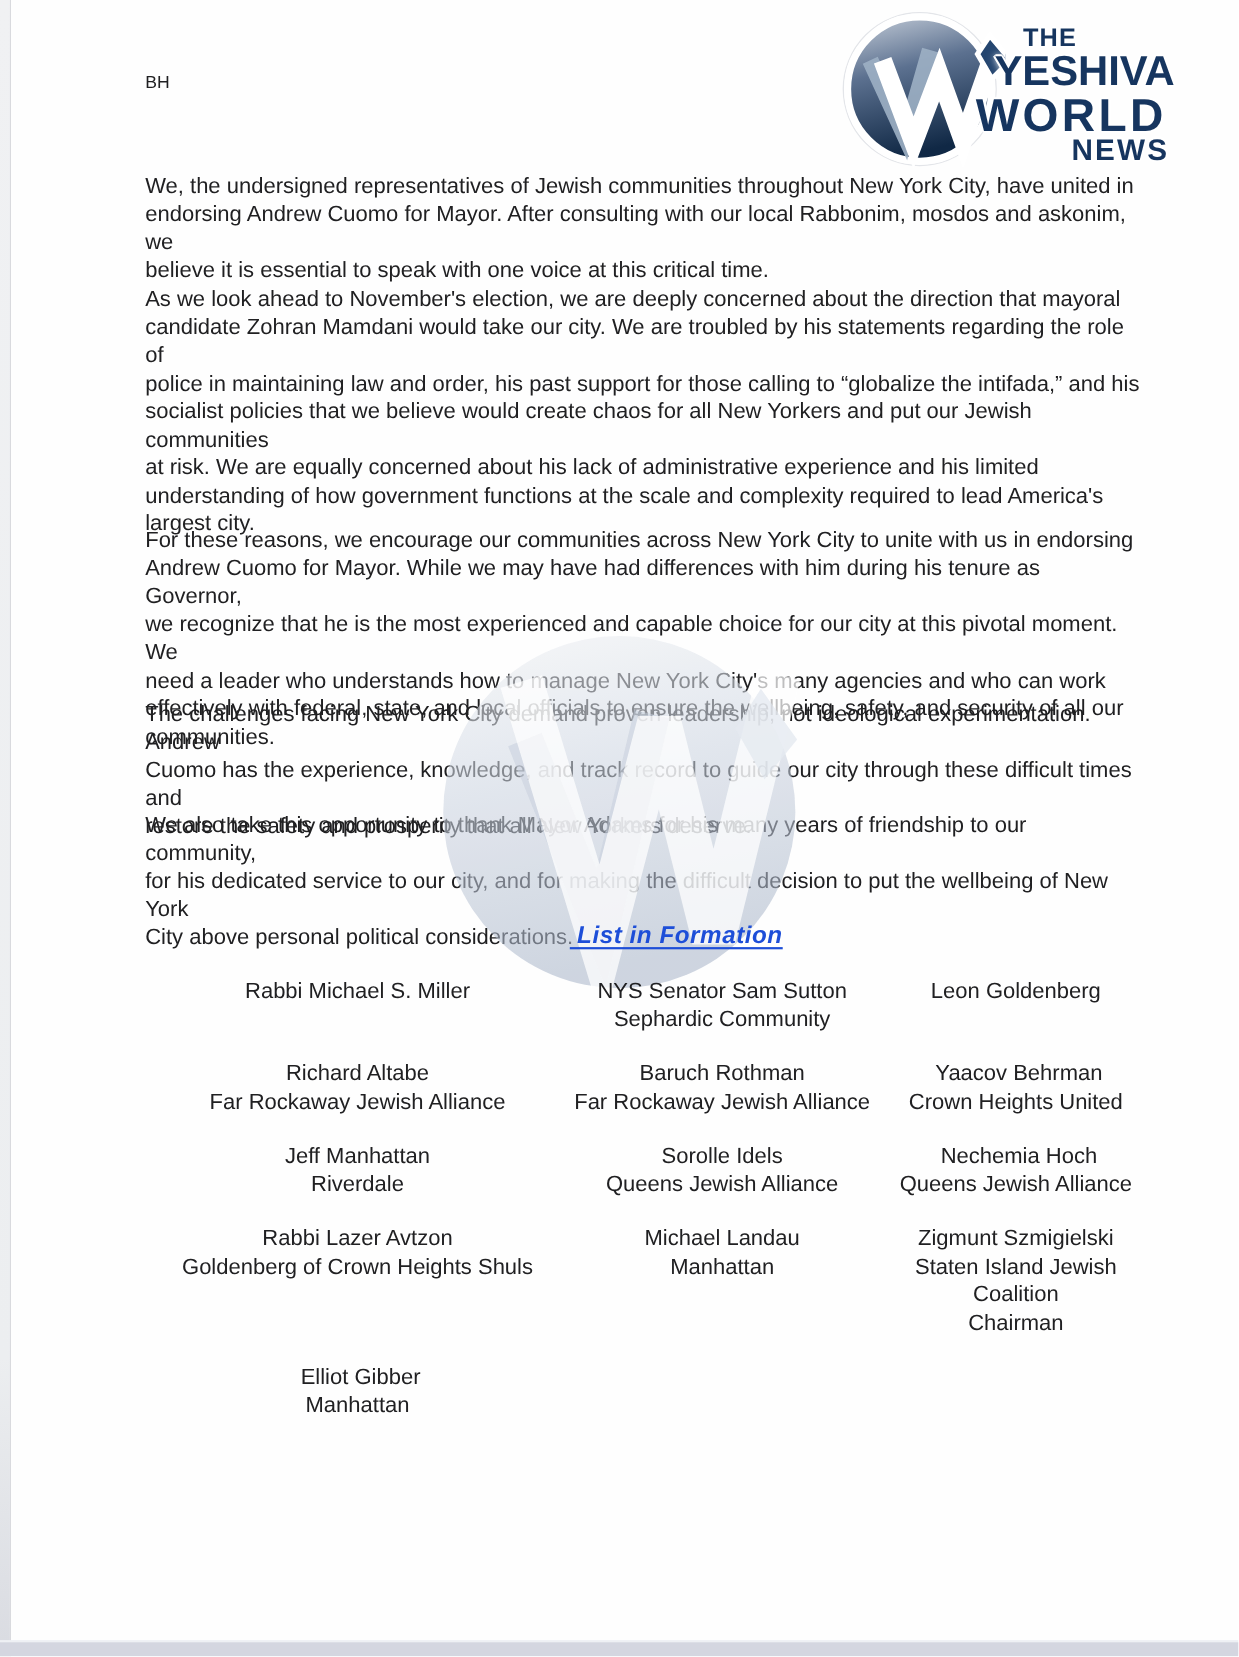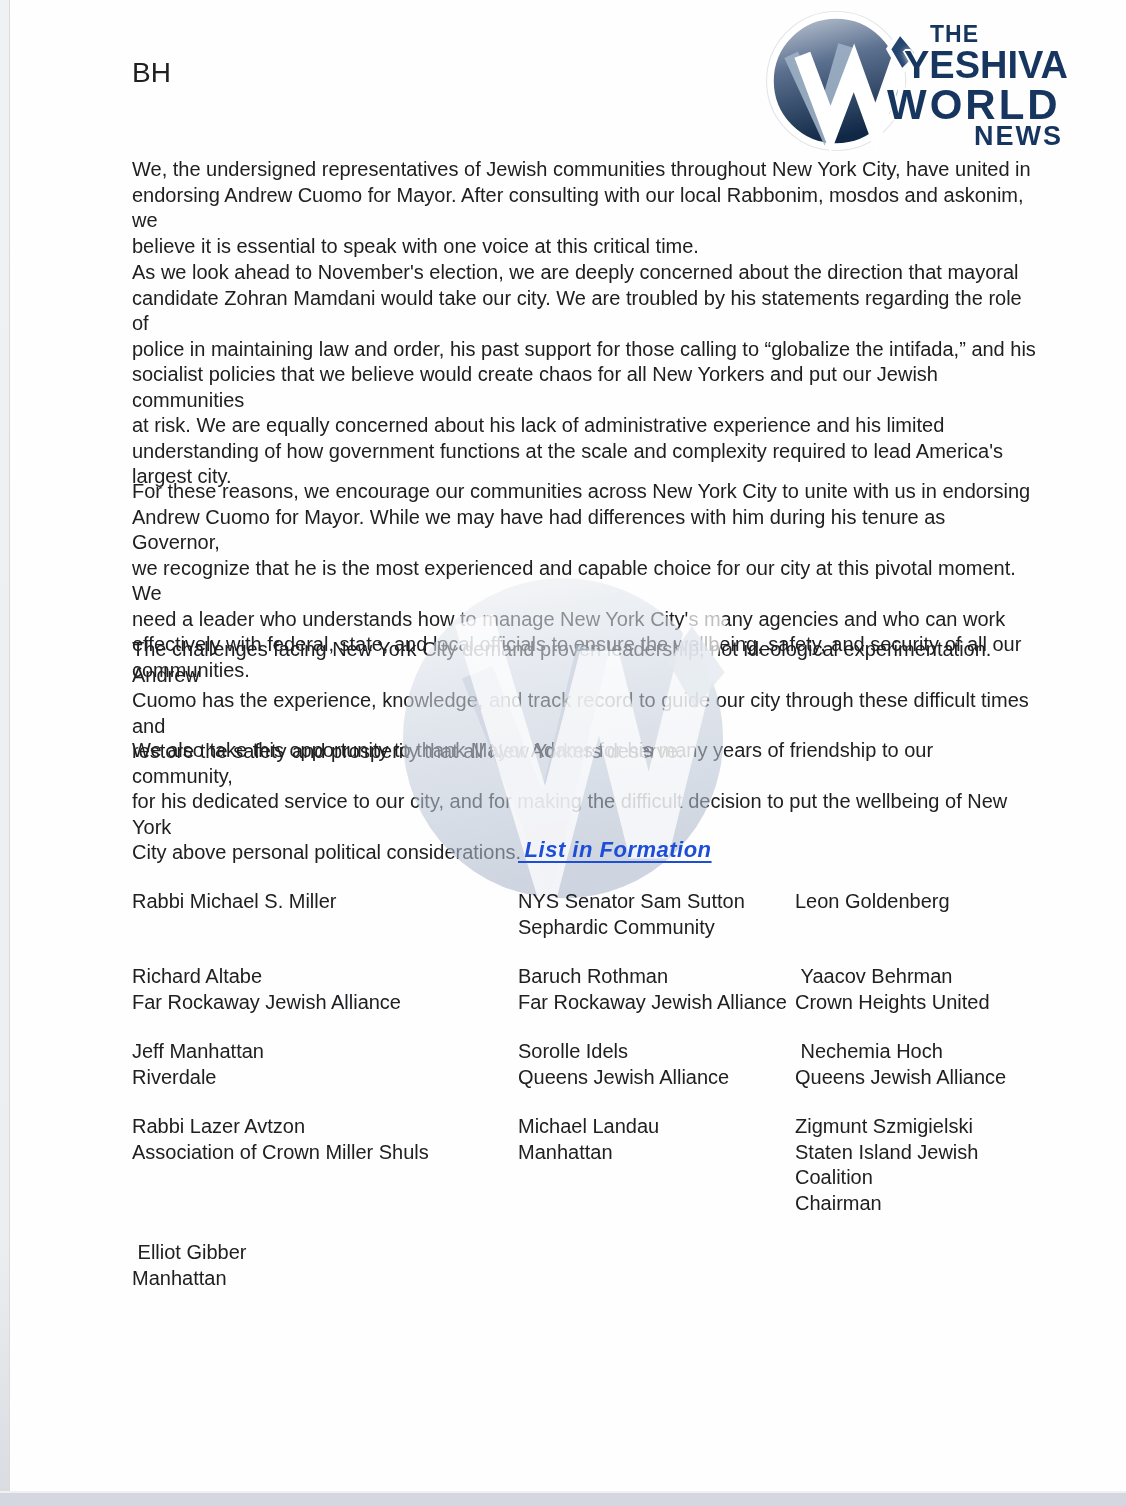--- a/index.html
+++ b/index.html
@@ -9,34 +9,34 @@
   }
   .edge-left{
     position:absolute;left:0;top:0;width:9px;height:100%;
     background:linear-gradient(#f0f1f3,#eceef0 82%,#d9dbe1);
     border-right:1px solid #d9dade;z-index:6;
   }
   .footer-bar{
     position:absolute;left:0;bottom:0;width:100%;height:13px;background:#d4d6e0;
     box-shadow:0 -2px 0 #eef0f4;z-index:6;
   }
-  .bh{position:absolute;left:132px;top:57px;font-size:28px;z-index:2;}
+  .bh{position:absolute;left:132px;top:67px;font-size:16px;z-index:2;}
   .para{
     position:absolute;left:132px;width:905px;white-space:pre-line;
     font-size:20px;line-height:25.5px;z-index:1;
   }
   .p1{top:157px}.p2{top:260px}.p3{top:479px}.p4{top:637px}.p5{top:738px}
   .heading{
     position:absolute;left:518px;top:837px;font-size:22px;font-weight:700;
     font-style:italic;color:#1d4ed8;z-index:4;letter-spacing:.5px;
   }
   .heading span{text-decoration:underline;text-decoration-thickness:2px;text-underline-offset:4px;}
   .siglist{
     position:absolute;left:132px;top:889px;width:920px;display:grid;
-    grid-template-columns:386px 277px 1fr;row-gap:24px;z-index:4;
+    grid-template-columns:386px 277px 1fr;row-gap:24px;z-index:4;text-align:center;
   }
   .cell{white-space:pre-line;font-size:20px;line-height:25.5px;}
   
   .logo{position:absolute;left:762px;top:6px;width:305px;height:150px;z-index:5;}
   .logo svg{position:absolute;left:0;top:0;}
   .lg{
     position:absolute;color:#16355f;font-weight:700;line-height:1;
     text-shadow:-1px -1px 0 #fff,1px -1px 0 #fff,-1px 1px 0 #fff,1px 1px 0 #fff,
       -2px 0 0 #fff,2px 0 0 #fff,0 -2px 0 #fff,0 2px 0 #fff,0 0 6px #fff,0 0 10px #fff;
     white-space:nowrap;
@@ -133,21 +133,21 @@
 Crown Heights United</div>
 
     <div class="cell">Jeff Manhattan
 Riverdale</div>
     <div class="cell">Sorolle Idels
 Queens Jewish Alliance</div>
     <div class="cell">&nbsp;Nechemia Hoch
 Queens Jewish Alliance</div>
 
     <div class="cell">Rabbi Lazer Avtzon
-Association of Crown Miller Shuls</div>
+Goldenberg of Crown Heights Shuls</div>
 
     <div class="cell">Michael Landau
 Manhattan</div>
     <div class="cell">Zigmunt Szmigielski
 Staten Island Jewish Coalition
 Chairman</div>
     <div class="cell">&nbsp;Elliot Gibber
 Manhattan</div>
   </div>
 

